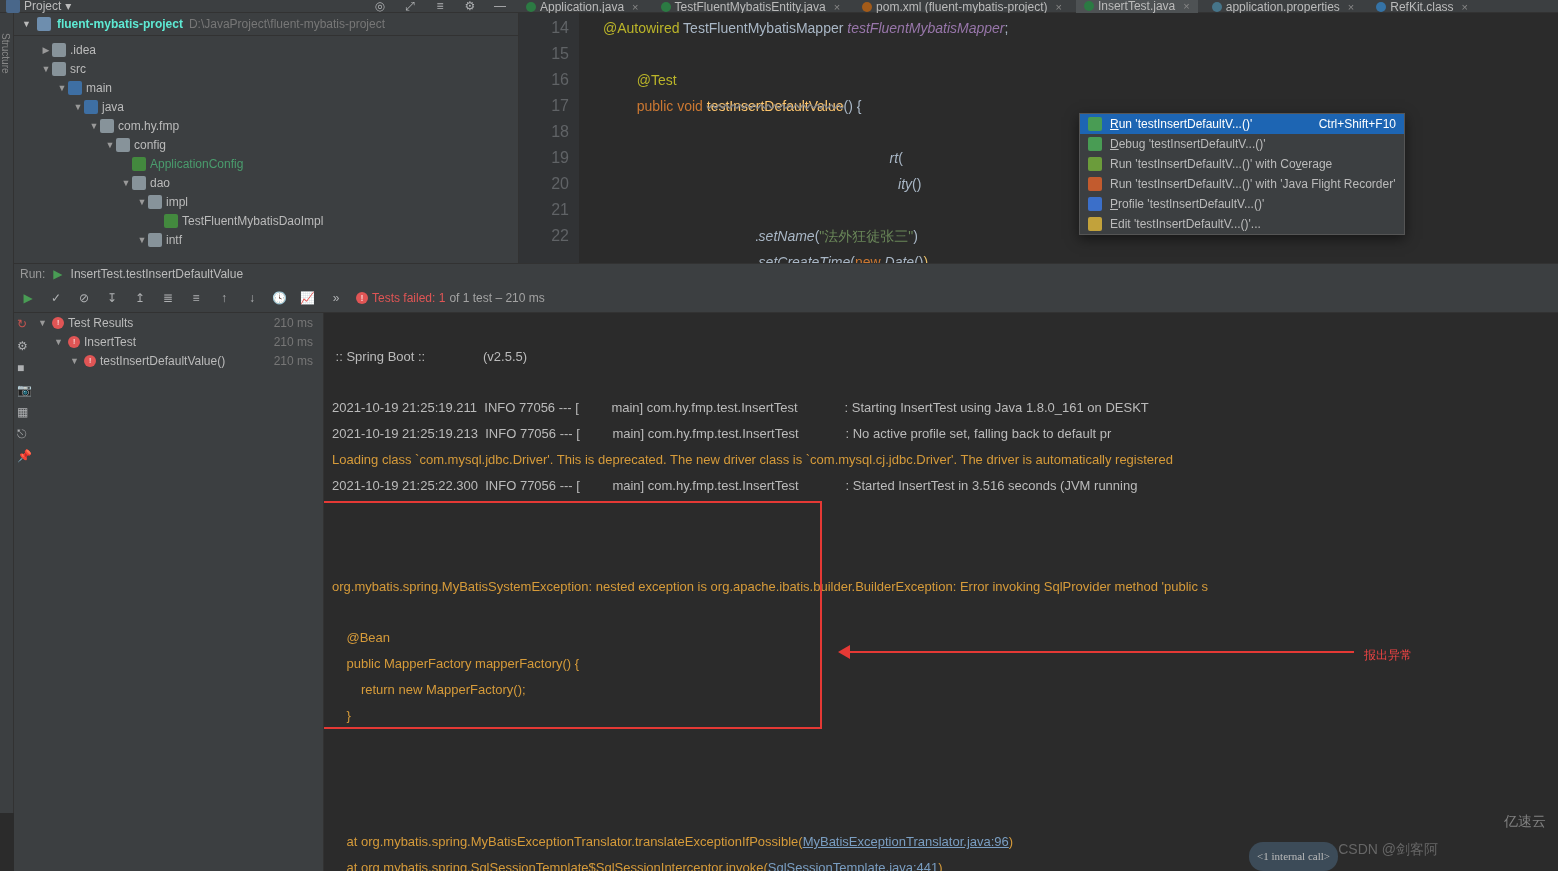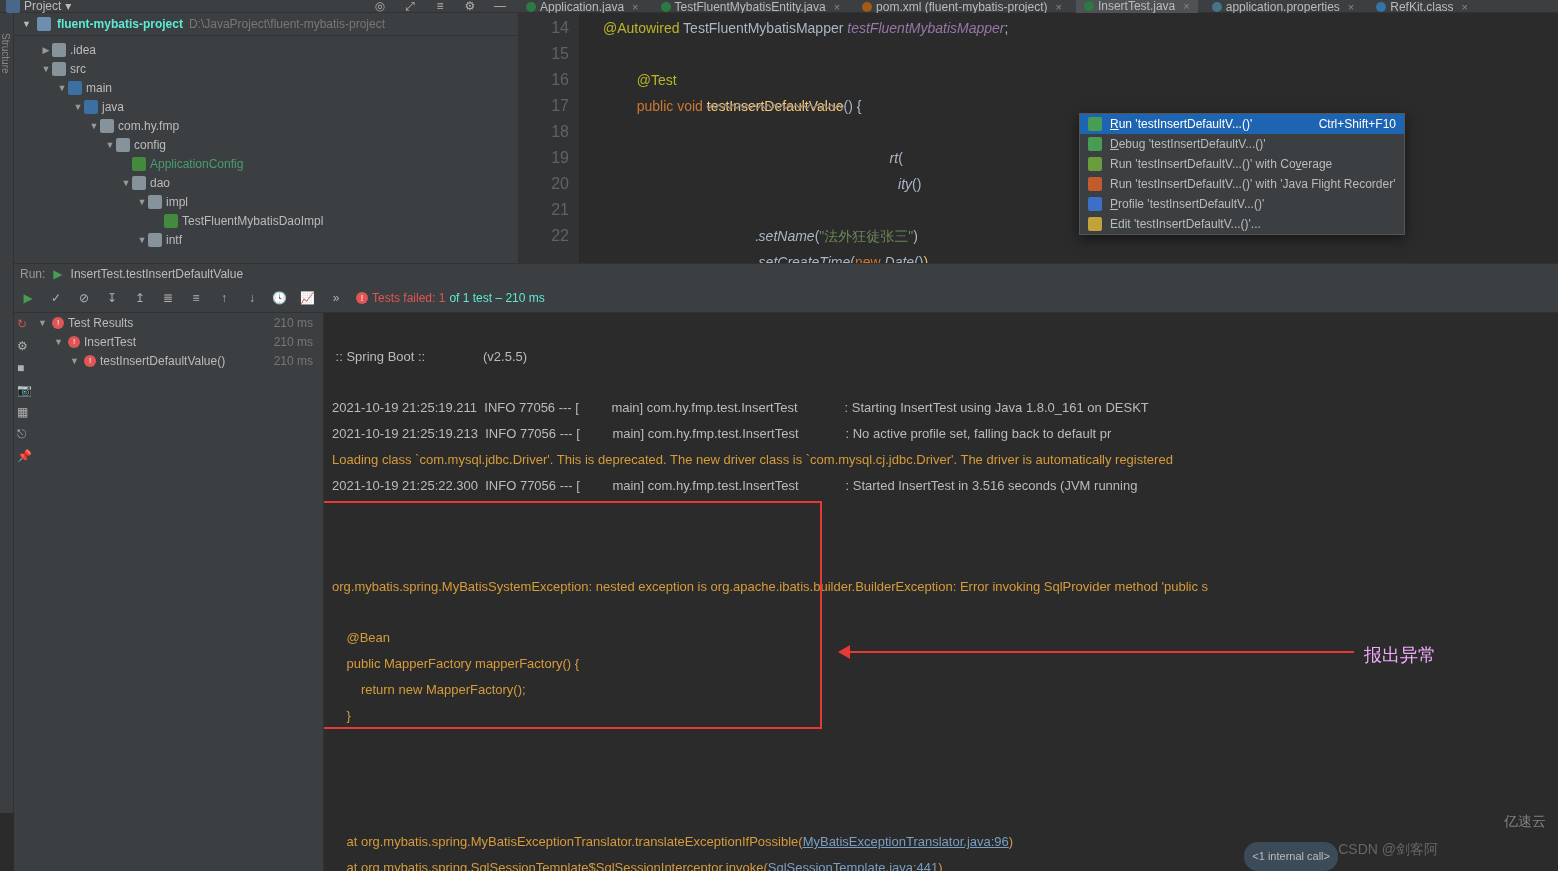--- a/index.html
+++ b/index.html
@@ -68,28 +68,28 @@
 .runtree { width:290px; background:#3c3f41; border-right:1px solid #323232; }
 .runtree .r { display:flex; align-items:center; height:19px; padding:0 4px; gap:4px; }
 .runtree .r .ar { width:10px; color:#999; font-size:9px; }
 .runtree .r .ic { width:12px; height:12px; border-radius:50%; background:#e05555; display:flex; align-items:center; justify-content:center; color:#fff; font-size:8px; }
 .runtree .r .t { margin-left:auto; color:#777; padding-right:6px; }
 
 .console { flex:1; background:#2b2b2b; font-family:Consolas,"Courier New",monospace; font-size:13px; line-height:25px; padding:6px 0 6px 8px; color:#bbb; position:relative; overflow:hidden; white-space:pre; }
 .console .warn { color:#d69b3a; }
 .console .hl { text-decoration:underline; color:#7a9ec2; }
 .console .box { position:absolute; left:-50px; top:188px; width:548px; height:228px; border:2px solid #e53935; pointer-events:none; }
-.console .annot { position:absolute; left:1040px; top:330px; color:#f0abfc; font-size:18px; }
+.console .annot { position:absolute; left:1040px; top:330px; color:#ef4444; font-size:12px; }
 .console .arrowline { position:absolute; left:520px; top:338px; width:510px; height:2px; background:#e53935; }
 .console .arrowhead { position:absolute; left:514px; top:332px; width:0; height:0; border-top:7px solid transparent; border-bottom:7px solid transparent; border-right:12px solid #e53935; }
 
 
 .watermark { position:absolute; right:12px; bottom:40px; color:#bbb; font-size:14px; opacity:.6; }
 .watermark2 { position:absolute; right:120px; bottom:12px; color:#666; font-size:14px; }
-.tag { position:absolute; right:220px; bottom:0; background:#3c4b58; padding:2px 8px; border-radius:14px; font-family:Liberation Sans, sans-serif; font-size:11px; }
+.tag { position:absolute; right:220px; bottom:0; background:#3c4b58; padding:2px 8px; border-radius:14px; font-family:Liberation Serif, serif; font-size:11px; }
 </style>
 </head>
 <body>
 
 <div class="left-gutter">
   <div class="vtext">Structure</div>
 </div>
 
 <div class="toolbar">
   <div class="proj">
@@ -275,21 +275,21 @@
   <span class="ico">≣</span>
   <span class="ico">≡</span>
   <span class="ico">↑</span>
   <span class="ico">↓</span>
   <span class="ico">🕓</span>
   <span class="ico">📈</span>
   <span class="ico">»</span>
   <span class="fail">
     <span class="dot">!</span>
     <span>Tests failed: 1</span>
-    <span style="color:#5eead4"> of 1 test – 210 ms</span>
+    <span style="color:#a3a3a3"> of 1 test – 210 ms</span>
   </span>
 </div>
 
 <div class="runbody">
   <div class="runside">
     <span class="b" style="color:#c75450">↻</span>
     <span class="b">⚙</span>
     <span class="b">■</span>
     <span class="b">📷</span>
     <span class="b">▦</span>

